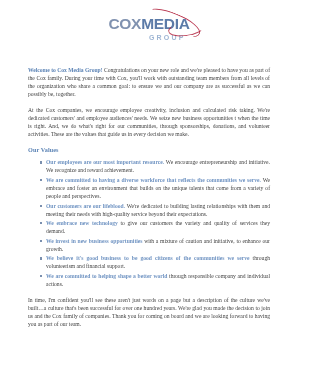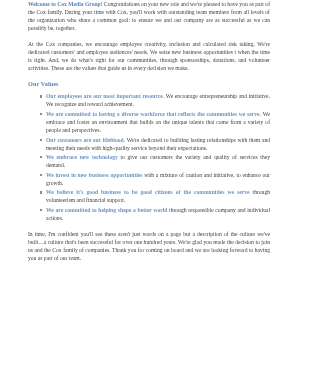--- a/index.html
+++ b/index.html
@@ -141,20 +141,28 @@
     text-align: justify;
     color: #3f3f3f;
     margin: 0;
   }
 </style>
 </head>
 <body>
 
 <div class="page">
 
+  <div class="logo-block">
+    <div class="logo-wrap">
+      <div class="logo-main"><span class="logo-cox">COX</span><span class="logo-media">MEDIA</span></div>
+      <span class="swoosh"></span>
+      <span class="swoosh2"></span>
+      <div class="logo-group">GROUP</div>
+    </div>
+  </div>
 
   <p class="para"><span class="lead">Welcome to Cox Media Group!</span><span> Congratulations on your new role and we're pleased to have you as part of the Cox family.  During your time with Cox, you'll work with outstanding team members from all levels of the organization who share a common goal:  to ensure we and our company are as successful as we can possibly be, together.</span></p>
 
   <p class="para">At the Cox companies, we encourage employee creativity, inclusion and calculated risk taking. We're dedicated customers' and employee audiences' needs. We seize new business opportunities t when the time is right. And, we do what's right for our communities, through sponsorships, donations, and volunteer activities. These are the values that guide us in every decision we make.</p>
 
   <div class="section-title">Our Values</div>
 
   <ul class="values">
     <li><span class="marker"></span><span class="bl">Our employees are our most important resource.</span><span> We encourage entrepreneurship and initiative. We recognize and reward achievement.</span></li>
     <li><span class="marker"></span><span class="bl">We are committed to having a diverse workforce that reflects the communities we serve.</span><span> We embrace and foster an environment that builds on the unique talents that come from a variety of people and perspectives.</span></li>

